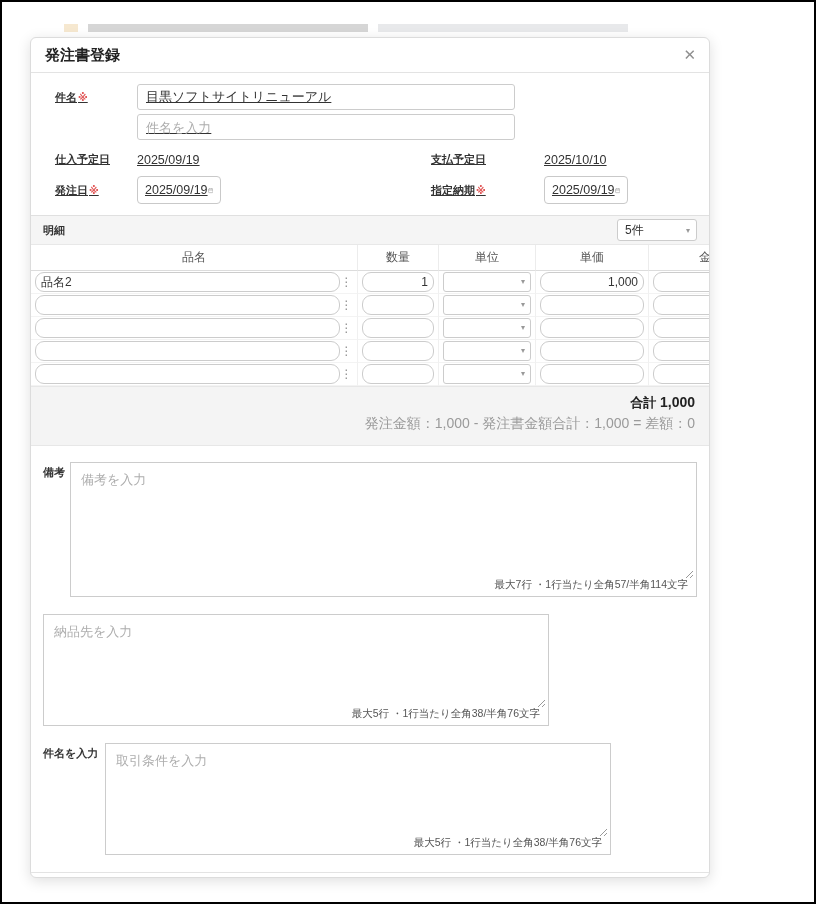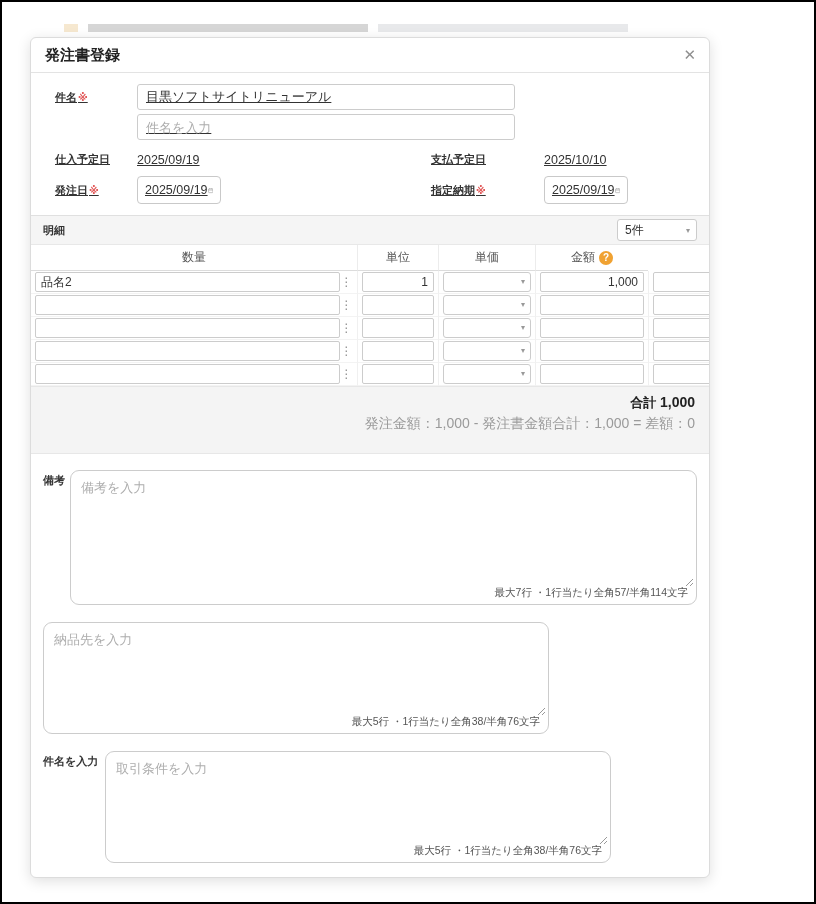--- a/index.html
+++ b/index.html
@@ -91,48 +91,48 @@
     width: 14px; height: 14px; border-radius: 50%; background: #f0a232;
     color: #fff; font-size: 10px; font-weight: bold; display: inline-flex;
     align-items: center; justify-content: center; cursor: pointer;
   }
   .td {
     height: 23px; padding: 1px 4px; display: flex; align-items: center;
     border-left: 1px solid #f0f0f0; border-bottom: 1px solid #f3f3f3;
   }
   .td:first-child { border-left: none; }
   .cin {
-    width: 100%; height: 20px; border: 1px solid #ccc; border-radius: 2px;
+    width: 100%; height: 20px; border: 1px solid #ccc; border-radius: 9px;
     font-size: 12px; padding: 0 5px; color: #333; outline: none; font-family: inherit;
   }
   .num { text-align: right; }
   .kebab { flex: 0 0 13px; text-align: center; color: #8f8f8f; font-size: 12px; cursor: pointer; line-height: 1; }
   .selbox {
     flex: 1; height: 20px; border: 1px solid #ccc; border-radius: 3px;
     position: relative; background: #fff; font-size: 12px; padding: 2px 14px 0 5px; cursor: pointer;
   }
   .selbox .caret { position: absolute; right: 5px; top: 4px; font-size: 8px; color: #999; }
 
   .total-bar {
     background: #f4f4f4; border-top: 1px solid #e7e7e7; border-bottom: 1px solid #e7e7e7;
-    padding: 7px 14px 20px; text-align: right; flex: 0 0 auto;
+    padding: 7px 14px 12px; text-align: right; flex: 0 0 auto;
   }
   .total-line { font-size: 13px; font-weight: bold; color: #222; }
   .total-line .tval { font-size: 14px; }
   .total-note { font-size: 14px; color: #9a9a9a; margin-top: 3px; }
 
   .sections { padding: 16px 12px 0; flex: 0 0 auto; }
   .sec { display: flex; margin-bottom: 17px; }
   .sec-label { font-size: 11px; font-weight: bold; color: #333; padding-top: 3px; }
   .lbl-narrow { flex: 0 0 27px; }
   .lbl-mid { flex: 0 0 62px; }
   .ta-wrap { position: relative; }
   .ta-wrap.grow { flex: 1; }
   textarea {
-    width: 100%; border: 1px solid #ccc; border-radius: 9px; resize: none;
+    width: 100%; border: 1px solid #ccc; border-radius: 0; resize: none;
     font-size: 13px; padding: 8px 10px; color: #333; outline: none; font-family: inherit;
     display: block;
   }
   textarea::placeholder { color: #adadad; }
   .ta-remarks { height: 135px; }
   .ta-mid { width: 506px; height: 112px; }
   .ta-hint {
     position: absolute; right: 9px; bottom: 5px;
     font-size: 10.5px; color: #555; pointer-events: none;
   }
@@ -216,20 +216,21 @@
   <div class="detail-bar">
     <span class="detail-label">明細</span>
     <div class="count-select">
       <span>5件</span>
       <span class="caret">▾</span>
     </div>
   </div>
 
   <div class="dtable">
     <div class="trow">
+      <div class="th">品名</div>
       <div class="th">数量</div>
       <div class="th">単位</div>
       <div class="th">単価</div>
       <div class="th">
         <span>金額</span>
         <span class="help-badge">?</span>
       </div>
     </div>
 
     <div class="trow">

